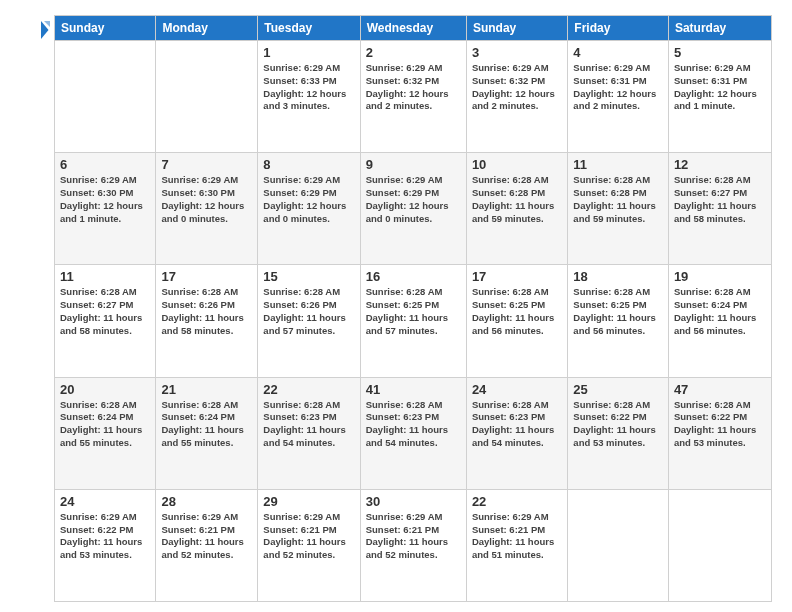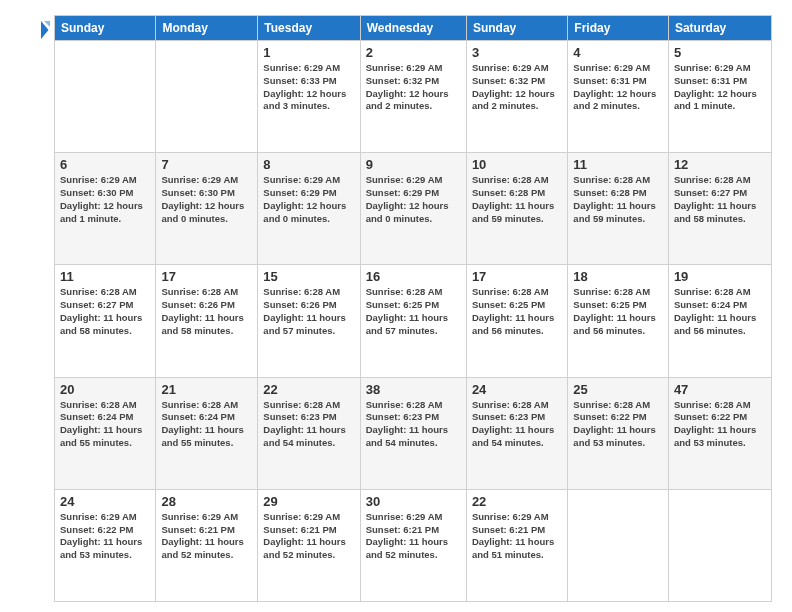--- a/index.html
+++ b/index.html
@@ -275,21 +275,21 @@
 Sunset: 6:24 PM
 Daylight: 11 hours and 55 minutes.</div>
           </td>
           <td>
             <span class="day-num">22</span>
             <div class="day-info" style="white-space: pre-line;">Sunrise: 6:28 AM
 Sunset: 6:23 PM
 Daylight: 11 hours and 54 minutes.</div>
           </td>
           <td>
-            <span class="day-num">38</span>
+            <span class="day-num">41</span>
             <div class="day-info" style="white-space: pre-line;">Sunrise: 6:28 AM
 Sunset: 6:23 PM
 Daylight: 11 hours and 54 minutes.</div>
           </td>
           <td>
             <span class="day-num">24</span>
             <div class="day-info" style="white-space: pre-line;">Sunrise: 6:28 AM
 Sunset: 6:23 PM
 Daylight: 11 hours and 54 minutes.</div>
           </td>

